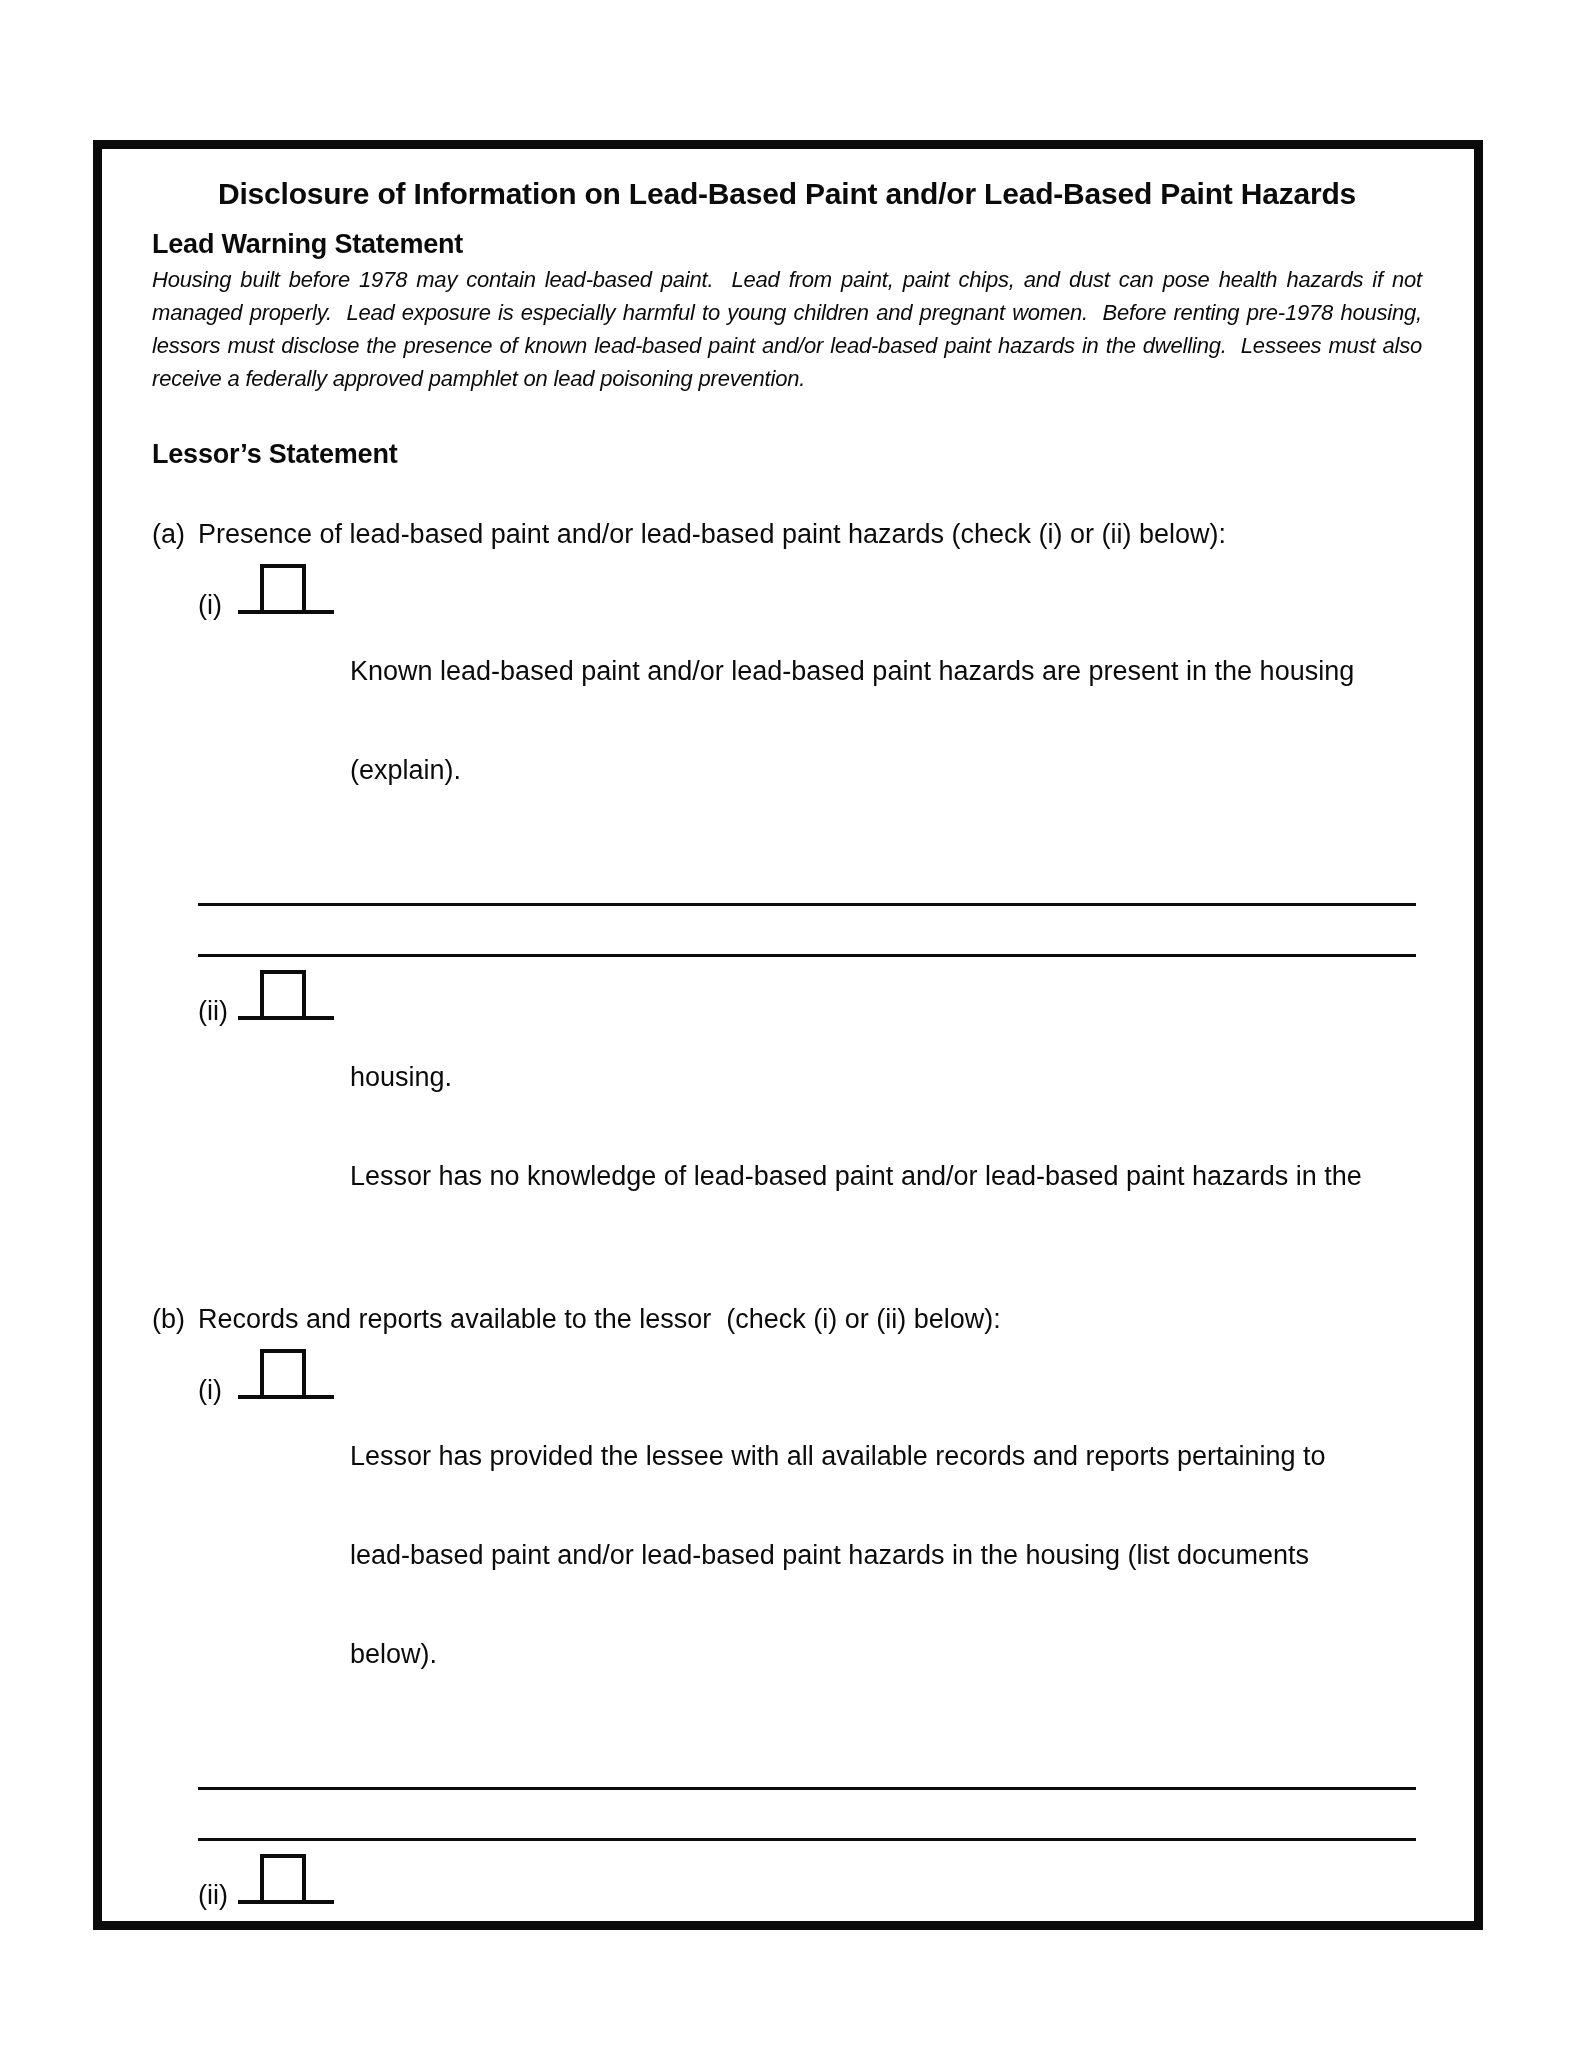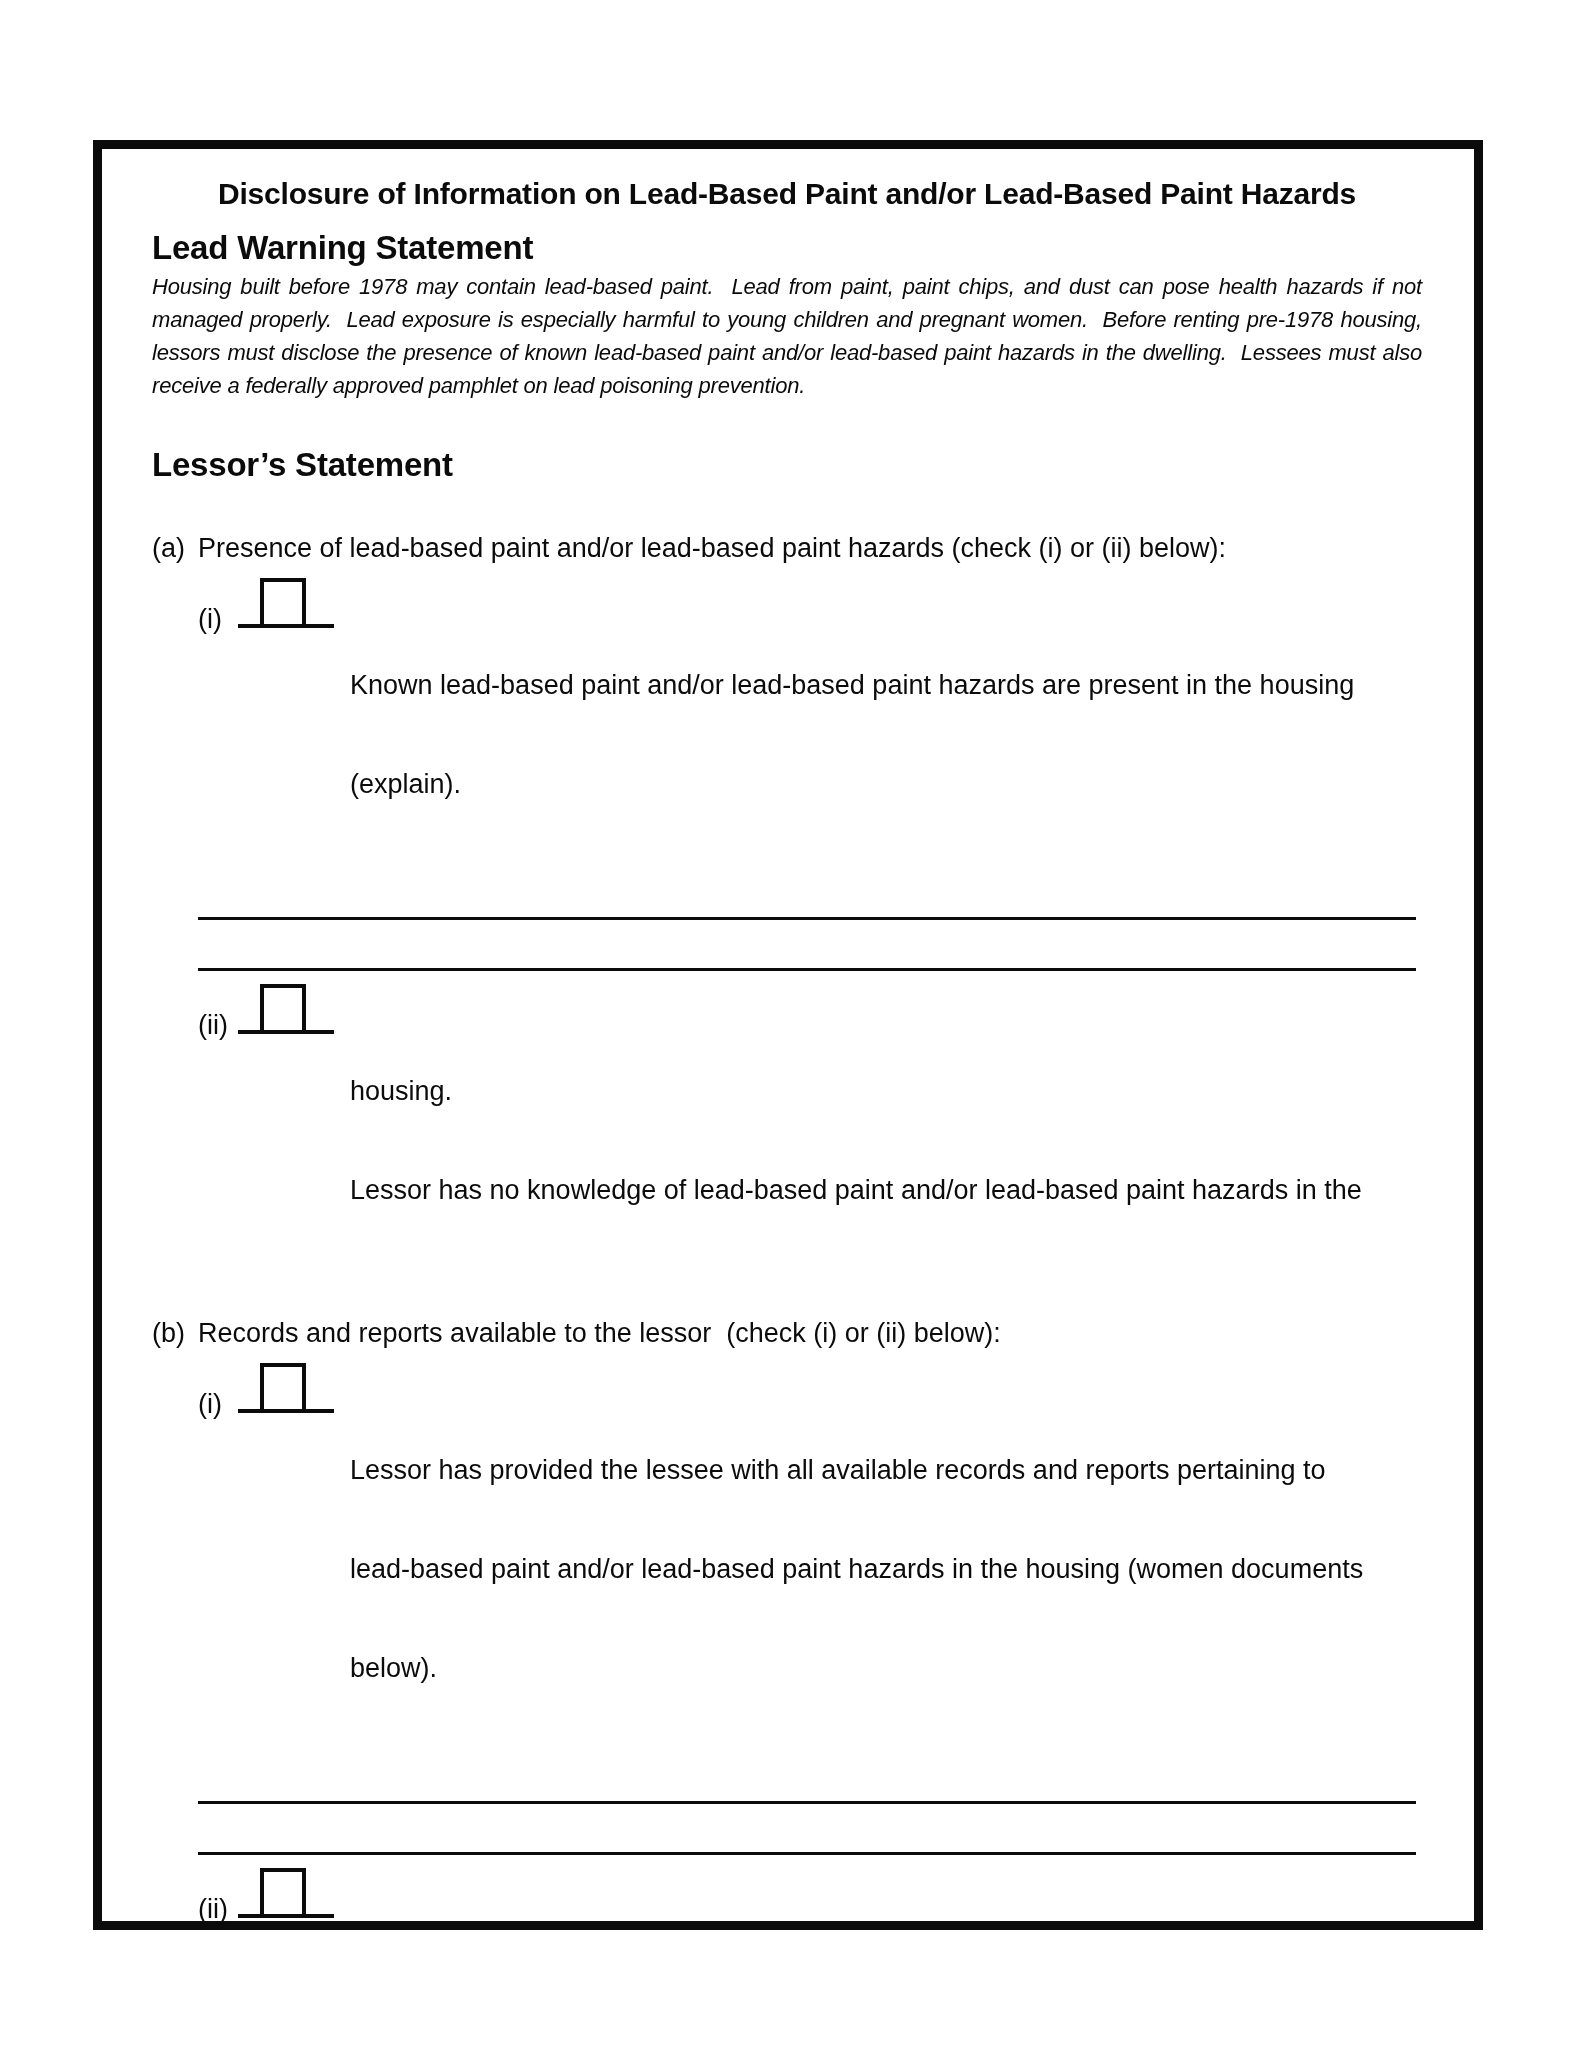--- a/index.html
+++ b/index.html
@@ -12,21 +12,21 @@
   .form-frame {
     position:absolute; left:93px; top:140px;
     width:1390px; height:1790px;
     border:9px solid #0b0b0b; background:#ffffff;
     padding:20px 52px 0 50px;
   }
   .form-title {
     font-size:30px; font-weight:bold; text-align:center;
     letter-spacing:-0.2px; margin:8px 0 18px;
   }
-  .h-bold { font-size:33px; font-weight:bold; letter-spacing:-0.2px; }
+  .h-bold { font-size:27px; font-weight:bold; letter-spacing:-0.2px; }
   .lw-heading { margin-bottom:3px; }
   .lw-body {
     font-size:22px; font-style:italic; line-height:33px;
     text-align:justify; white-space:pre-wrap; letter-spacing:-0.2px;
   }
   .section-heading { margin-top:44px; margin-bottom:12px; }
 
   .item-row { display:flex; align-items:baseline; font-size:27px; line-height:33px; }
   .item-label { flex:0 0 46px; }
   .item-text { flex:1; white-space:pre-wrap;margin-top:36px; }
@@ -100,21 +100,21 @@
     <div class="item-text">Records and reports available to the lessor  (check (i) or (ii) below):</div>
   </div>
 
   <div class="item-row sub chk-row">
     <span class="item-label">(i)</span>
     <span class="cbx">
       <span class="cbx-box"></span>
     </span>
     <div class="item-text">
       <div class="line">Lessor has provided the lessee with all available records and reports pertaining to</div>
-      <div class="line">lead-based paint and/or lead-based paint hazards in the housing (women documents</div>
+      <div class="line">lead-based paint and/or lead-based paint hazards in the housing (list documents</div>
       <div class="line">below).</div>
     </div>
   </div>
 
   <div class="blank-line bl-1"></div>
   <div class="blank-line bl-2"></div>
 
   <div class="item-row sub chk-row">
     <span class="item-label">(ii)</span>
     <span class="cbx">

